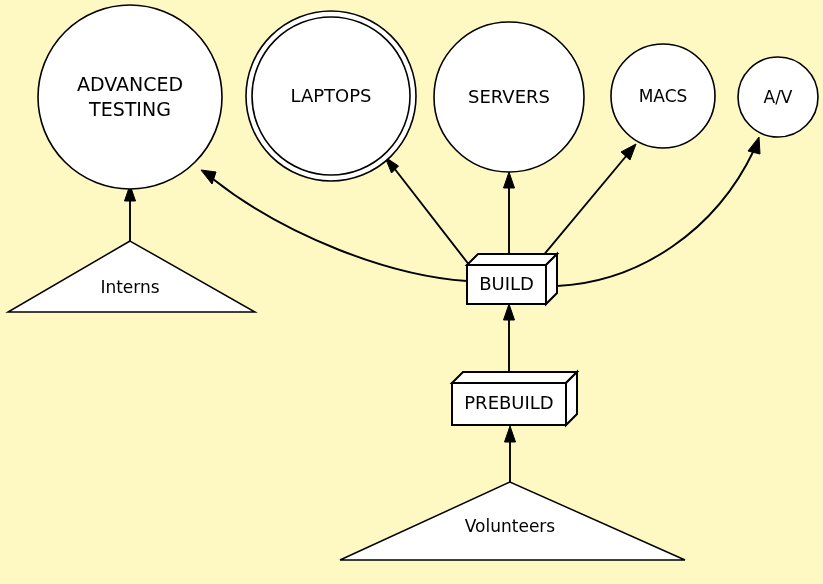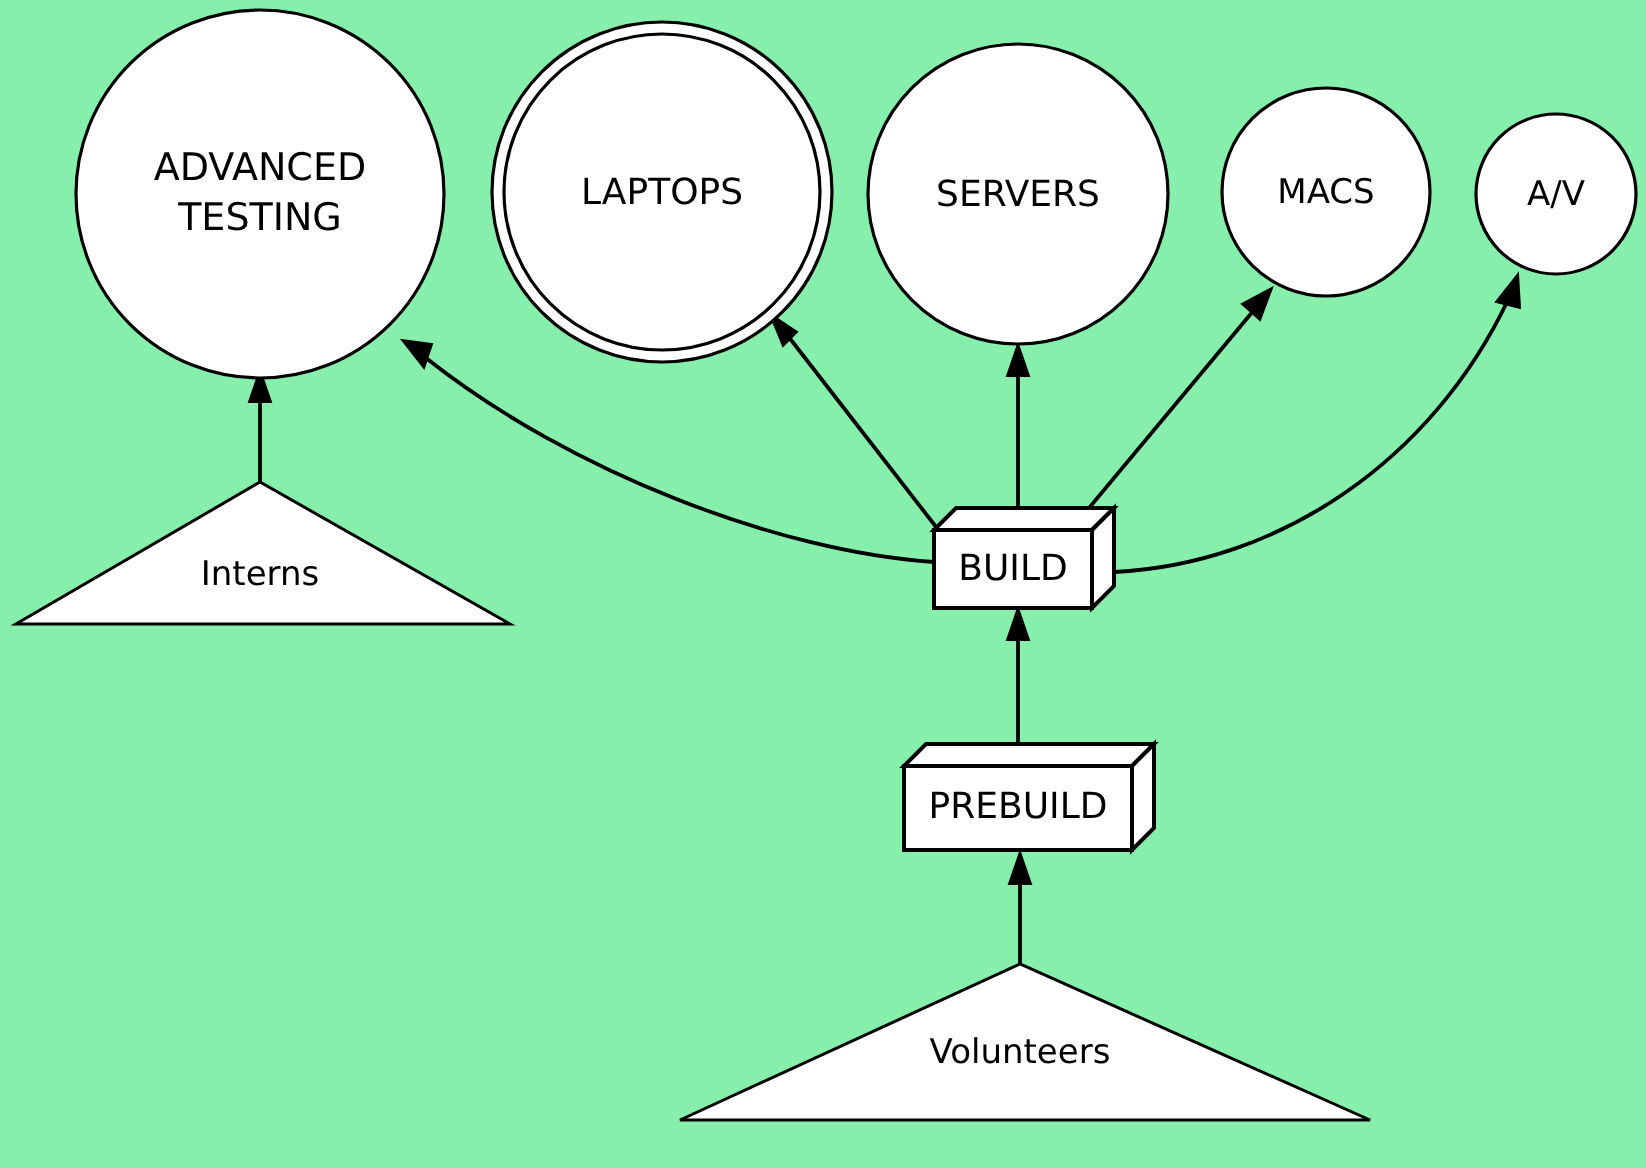--- a/index.html
+++ b/index.html
@@ -11,21 +11,21 @@
   body {
     width: 823px;
     height: 584px;
     font-family: "DejaVu Sans", "Liberation Sans", sans-serif;
     overflow: hidden;
   }
   #diagram-root {
     position: relative;
     width: 823px;
     height: 584px;
-    background: #86efac;
+    background: #fef9c3;
   }
   svg.diagram-canvas {
     display: block;
     width: 823px;
     height: 584px;
   }
   .node-shape {
     fill: #ffffff;
     stroke: #000000;
     stroke-width: 1.6;

